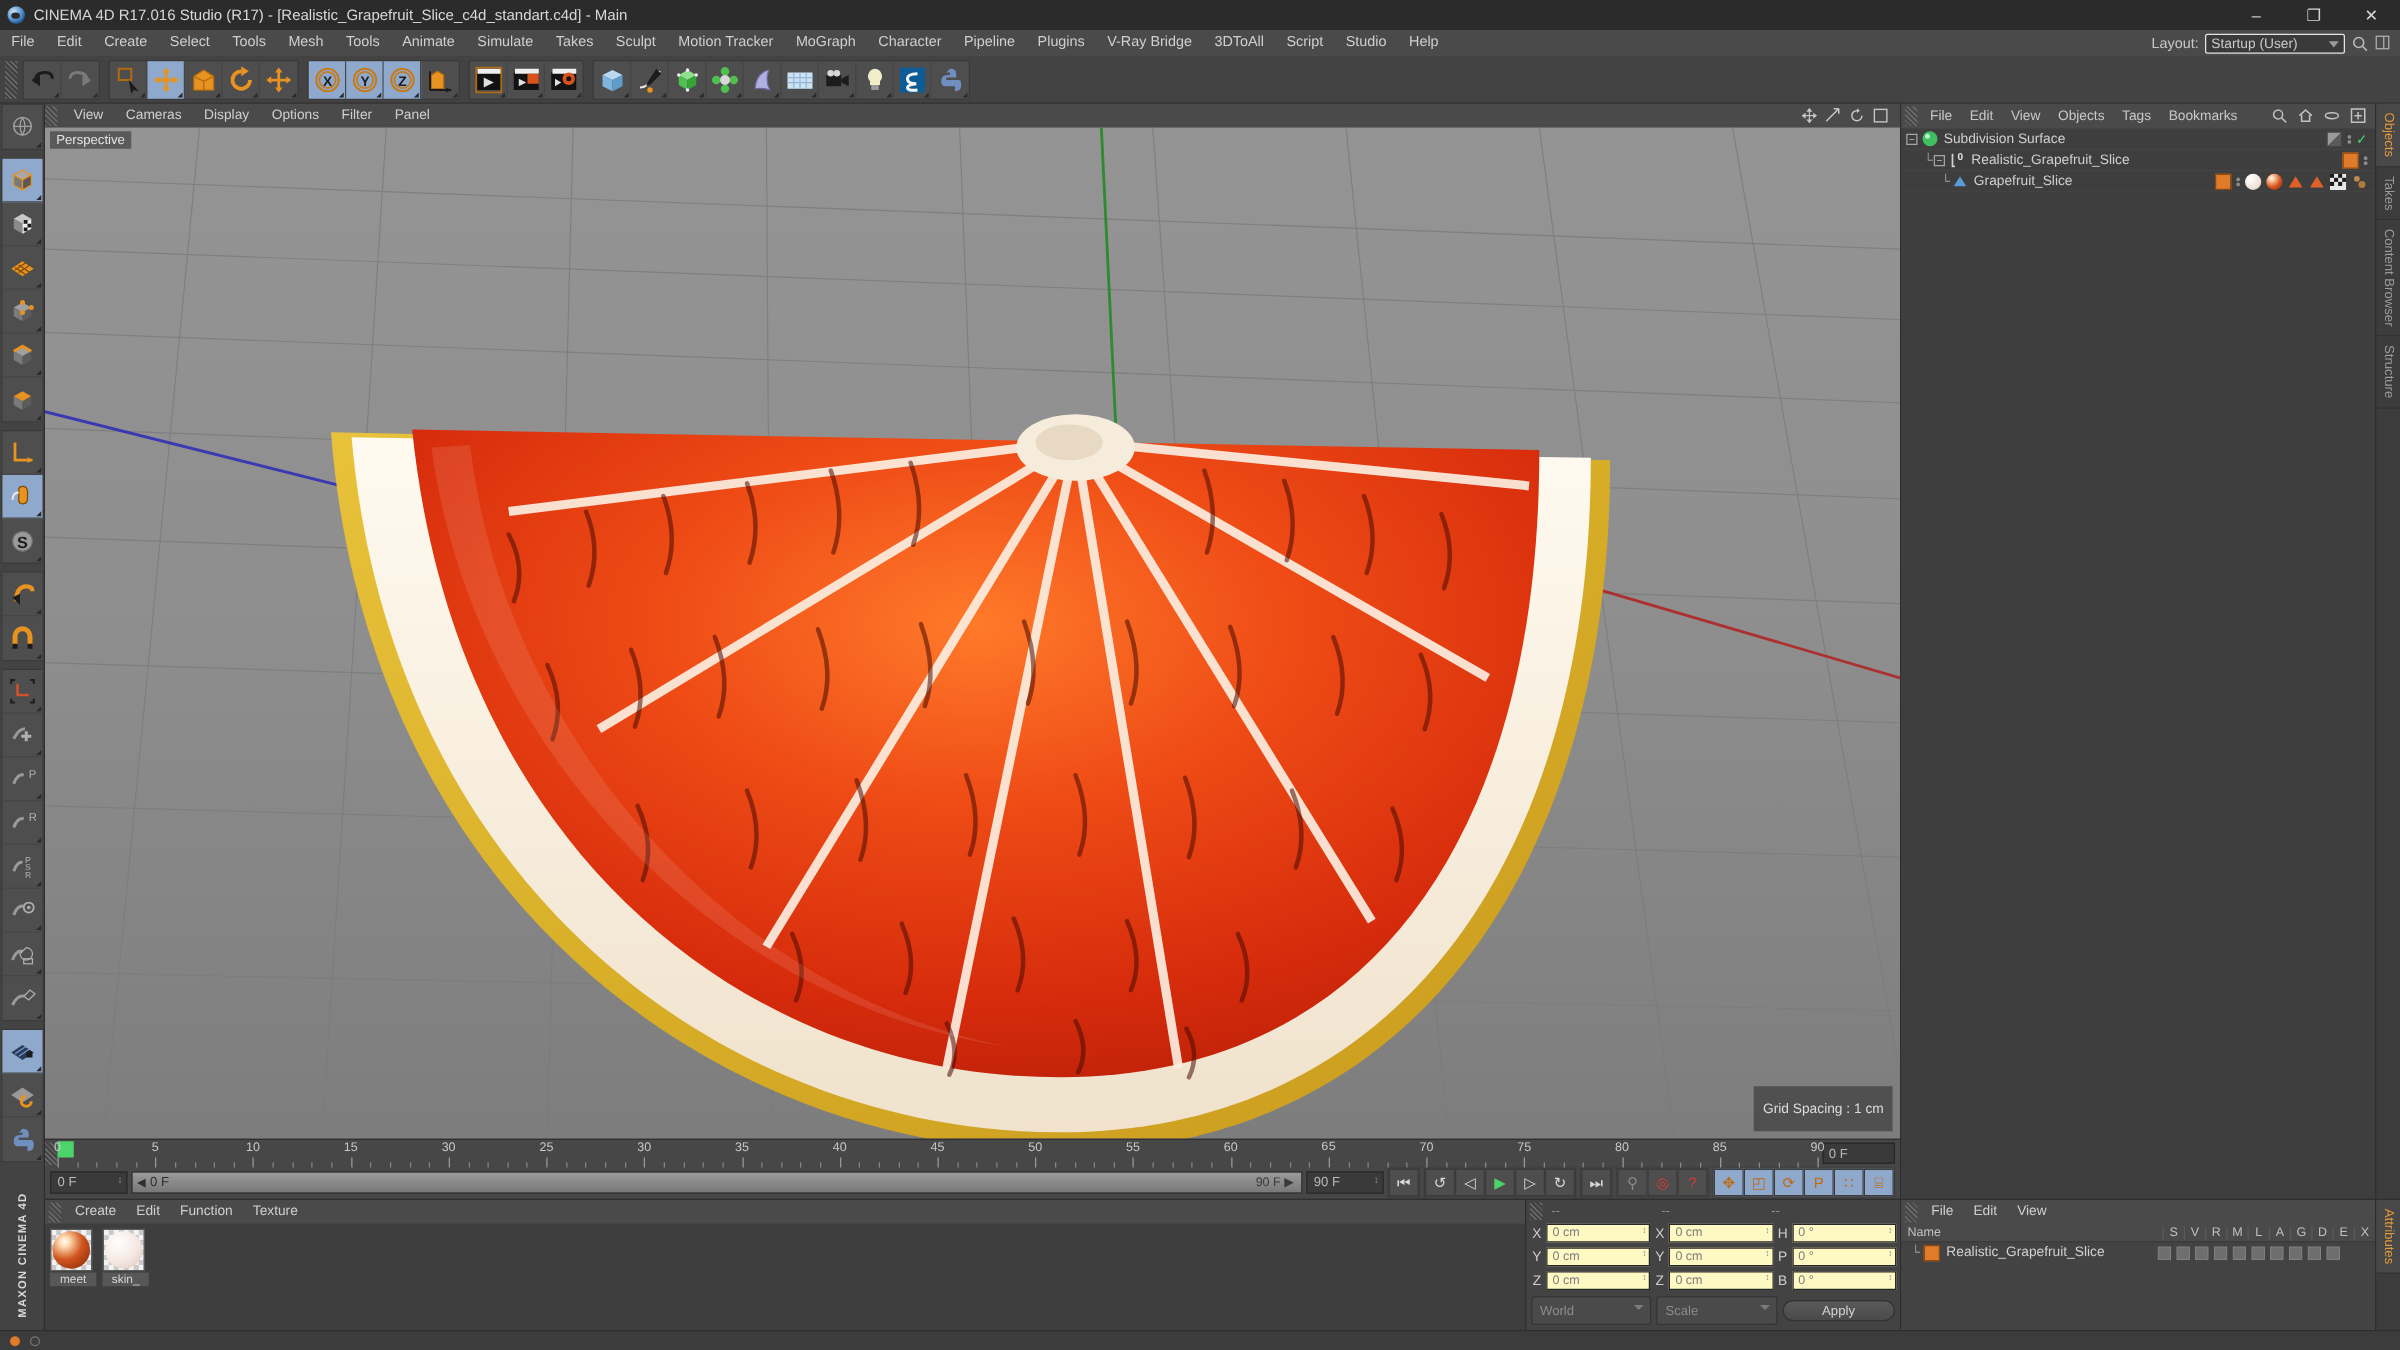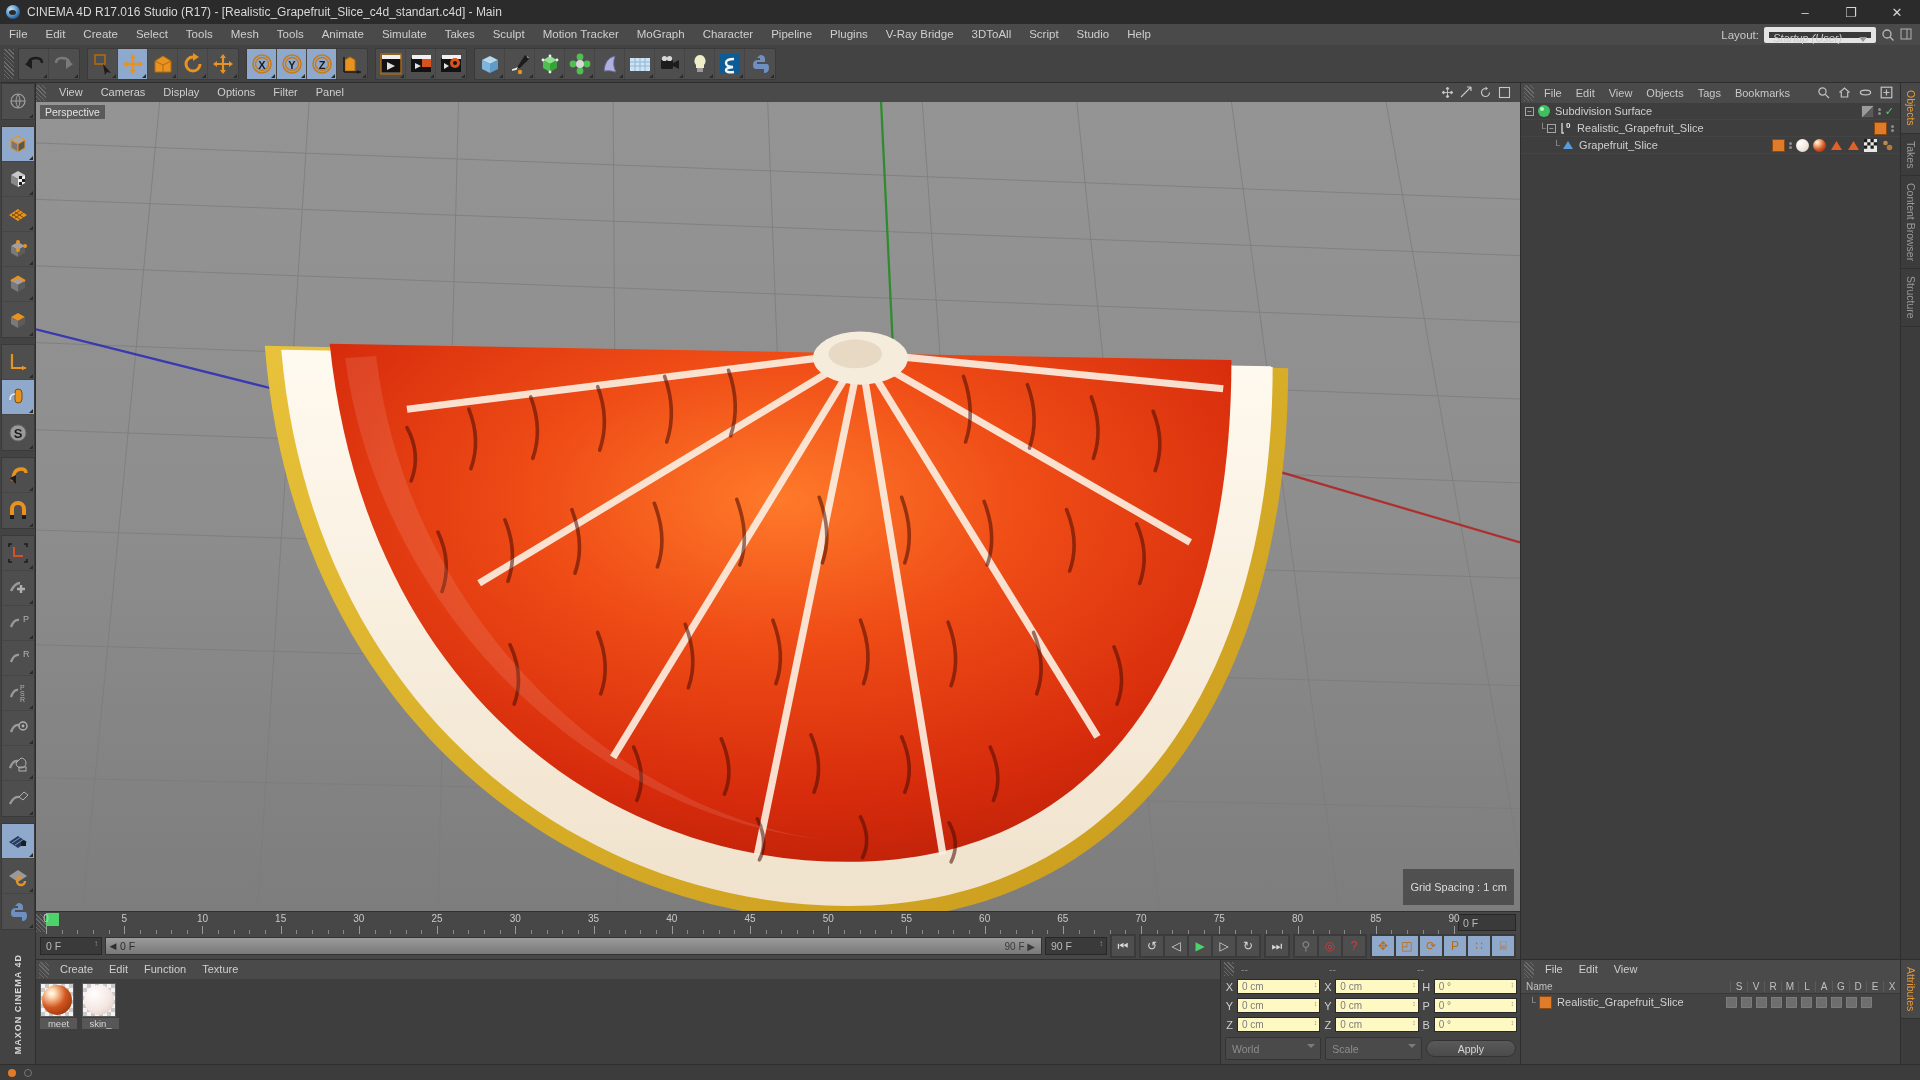--- a/index.html
+++ b/index.html
@@ -18,23 +18,23 @@
   .win-btns { margin-left:auto; display:flex; height:100%; }
   .win-btns div { width:46px; display:flex; align-items:center; justify-content:center;
      font-size:13px; color:#d5d5d5; }
 
   
   .menubar { height:21px; background:#4a4a4a; display:flex; align-items:center;
      font-size:11.5px; flex:none; position:relative; }
   .menubar .mi { padding:0 9px; color:#cfcfcf; line-height:21px; white-space:nowrap; }
   .layout-box { margin-left:auto; display:flex; align-items:center; gap:5px;
      padding-right:6px; font-size:11.5px; }
-  .layout-sel { width:112px; height:16px; background:#3a3a3a; border:5px solid #e5e5e5;
-     border-radius:2px; display:flex; padding:0 4px;
-     font-size:11px; color:#cbcbcb; position:relative;font-style:italic;}
+  .layout-sel { width:112px; height:16px; background:#3a3a3a; border:1px solid #e5e5e5;
+     border-radius:2px; display:flex; align-items:center; padding:0 4px;
+     font-size:11px; color:#cbcbcb; position:relative;}
   .layout-sel .car { position:absolute; right:4px; top:5px; width:0;height:0;
      border-left:4px solid transparent;border-right:4px solid transparent;border-top:5px solid #9a9a9a;}
   .ic-sm { width:14px; height:14px; display:inline-block; position:relative; }
 
   
   .toolbar { height:38px; background:#434343; display:flex; align-items:center;
      gap:0; padding-left:4px; flex:none; border-bottom:1px solid #2e2e2e;}
   .grip { width:10px; height:30px; background:
      repeating-linear-gradient(45deg,#6b6b6b 0 1px,transparent 1px 3px); margin-right:4px;}
   .tgrp { display:flex; background:#4e4e4e; border:1px solid #3a3a3a; border-radius:2px;
@@ -829,21 +829,21 @@
           <div class="rlabel" style="left: 44.4444%;">40</div>
           <div class="rtick" style="left: 44.4444%; height: 8px;"></div>
           <div class="rlabel" style="left: 50%;">45</div>
           <div class="rtick" style="left: 50%; height: 8px;"></div>
           <div class="rlabel" style="left: 55.5556%;">50</div>
           <div class="rtick" style="left: 55.5556%; height: 8px;"></div>
           <div class="rlabel" style="left: 61.1111%;">55</div>
           <div class="rtick" style="left: 61.1111%; height: 8px;"></div>
           <div class="rlabel" style="left: 66.6667%;">60</div>
           <div class="rtick" style="left: 66.6667%; height: 8px;"></div>
-          <div class="rlabel" style="left: 72.2222%;">65</div>
+          <div class="rlabel" style="left: 72.2222%; font-family: Liberation Mono, monospace;">65</div>
           <div class="rtick" style="left: 72.2222%; height: 8px;"></div>
           <div class="rlabel" style="left: 77.7778%;">70</div>
           <div class="rtick" style="left: 77.7778%; height: 8px;"></div>
           <div class="rlabel" style="left: 83.3333%;">75</div>
           <div class="rtick" style="left: 83.3333%; height: 8px;"></div>
           <div class="rlabel" style="left: 88.8889%;">80</div>
           <div class="rtick" style="left: 88.8889%; height: 8px;"></div>
           <div class="rlabel" style="left: 94.4444%;">85</div>
           <div class="rtick" style="left: 94.4444%; height: 8px;"></div>
           <div class="rlabel" style="left: 100%;">90</div>

